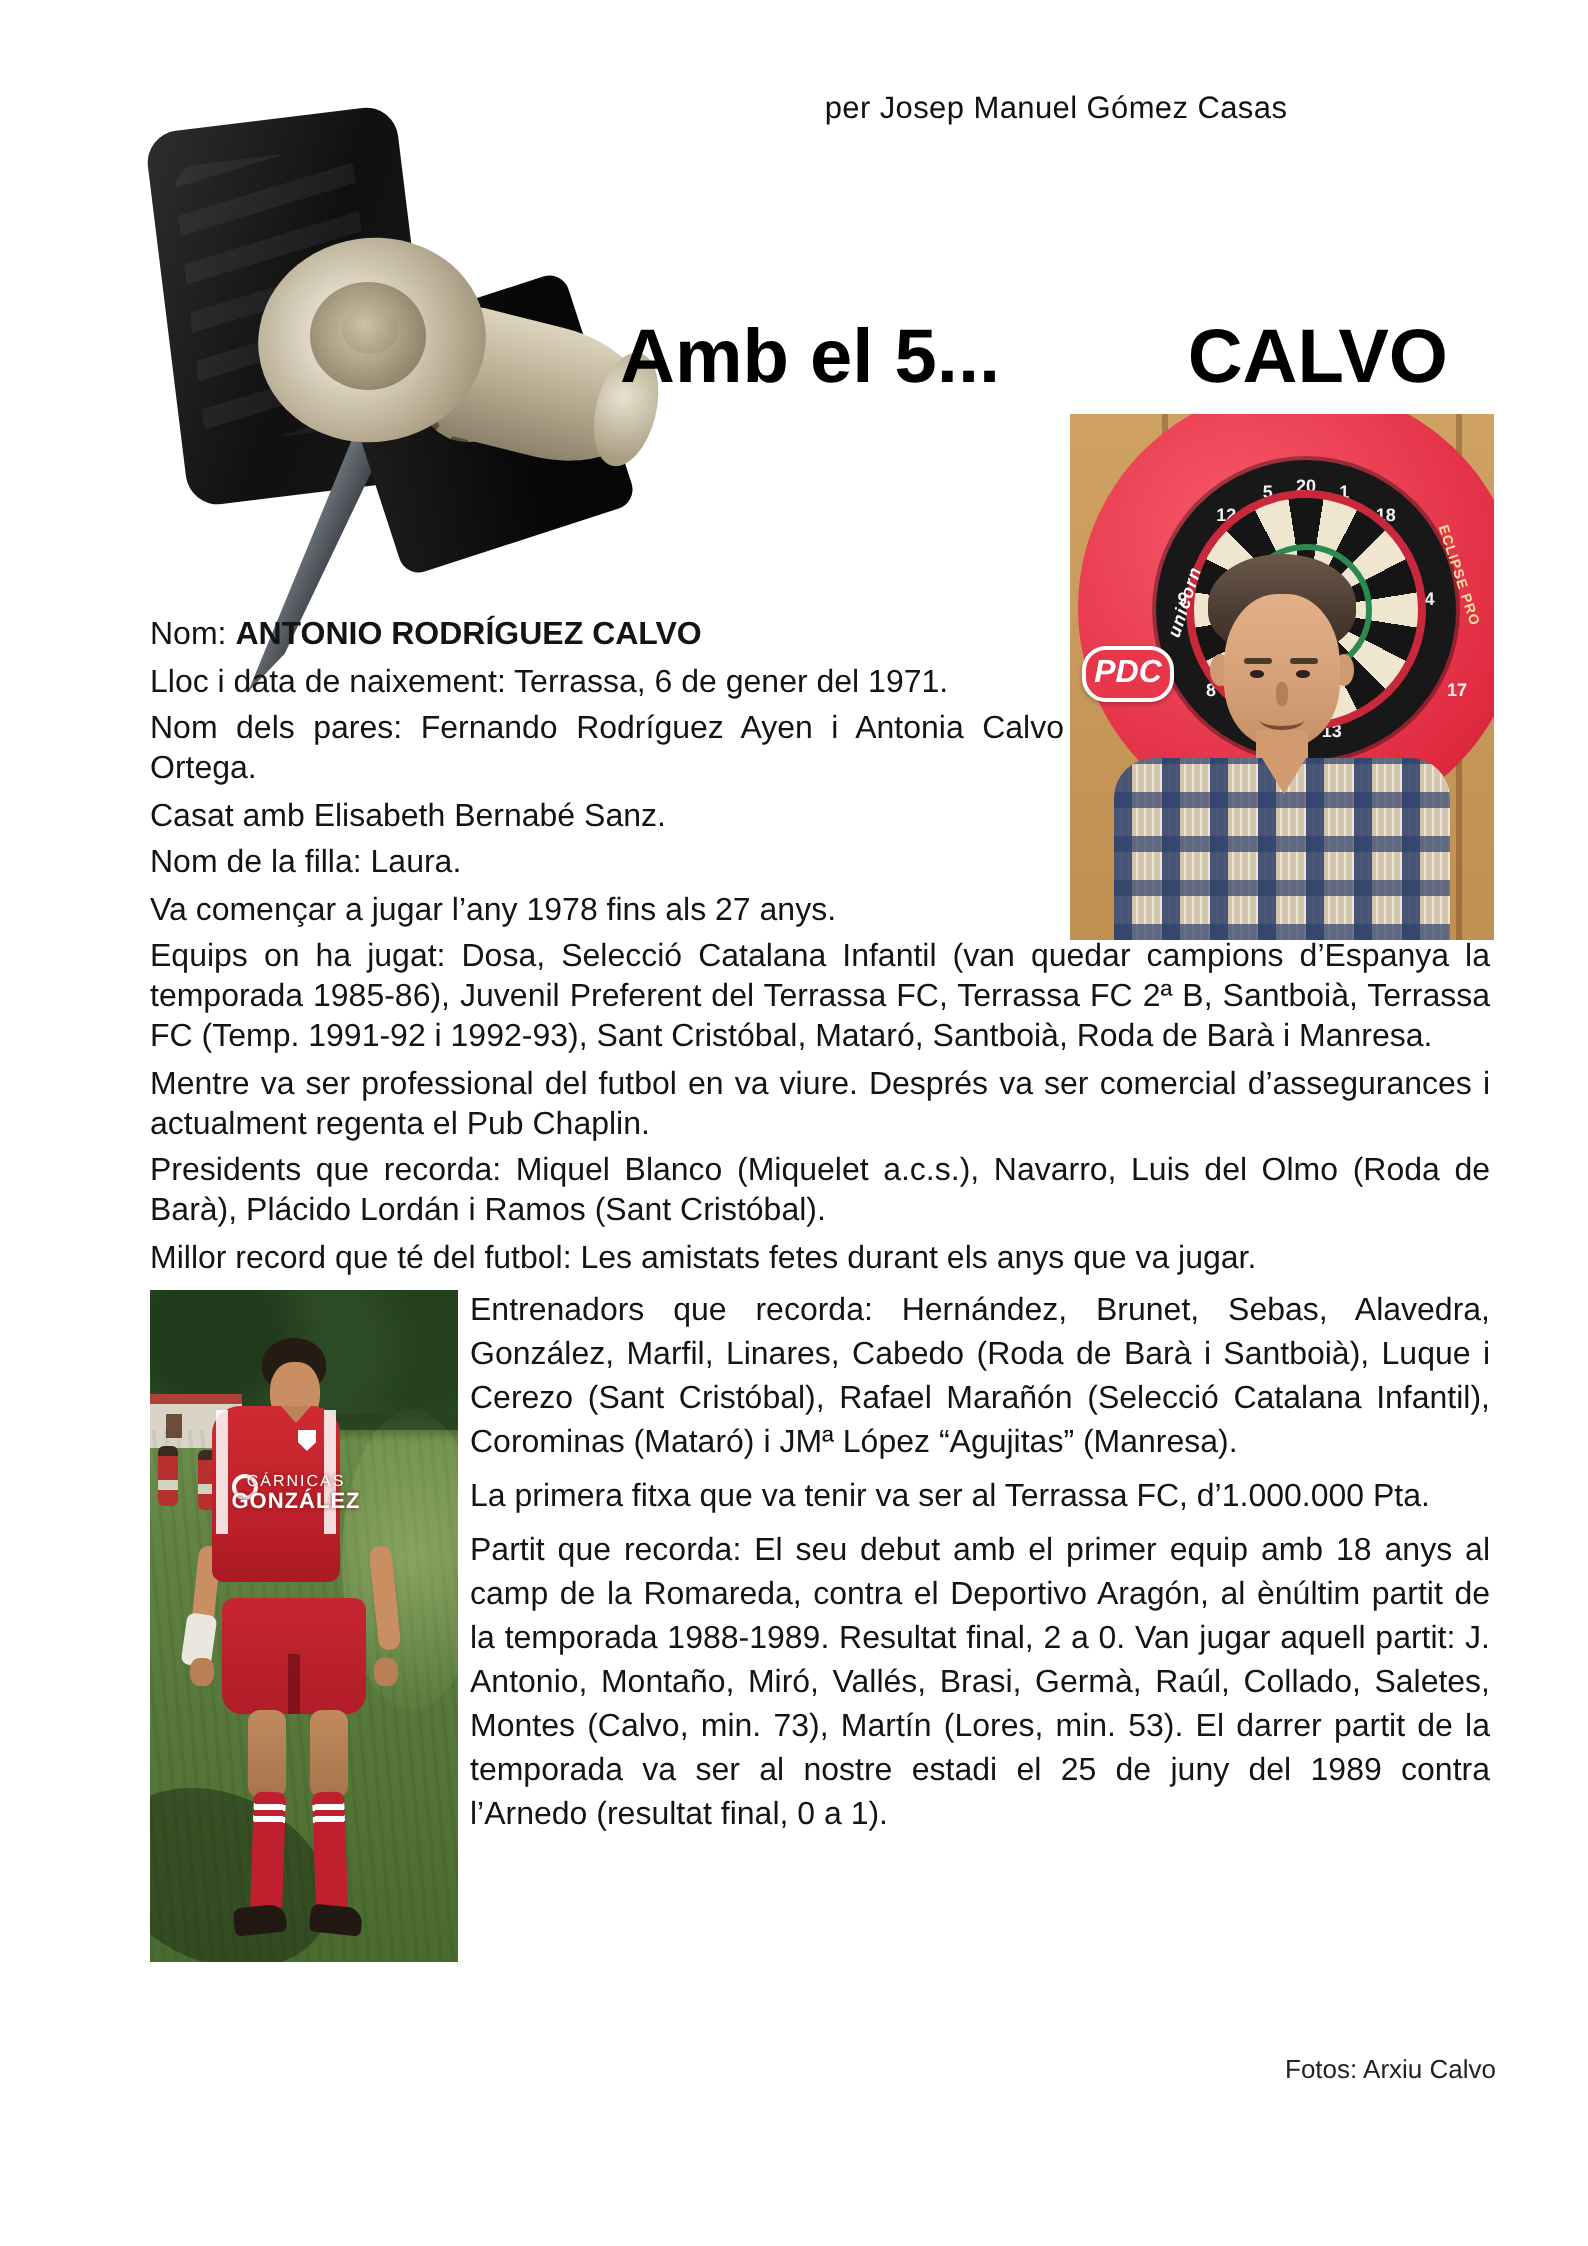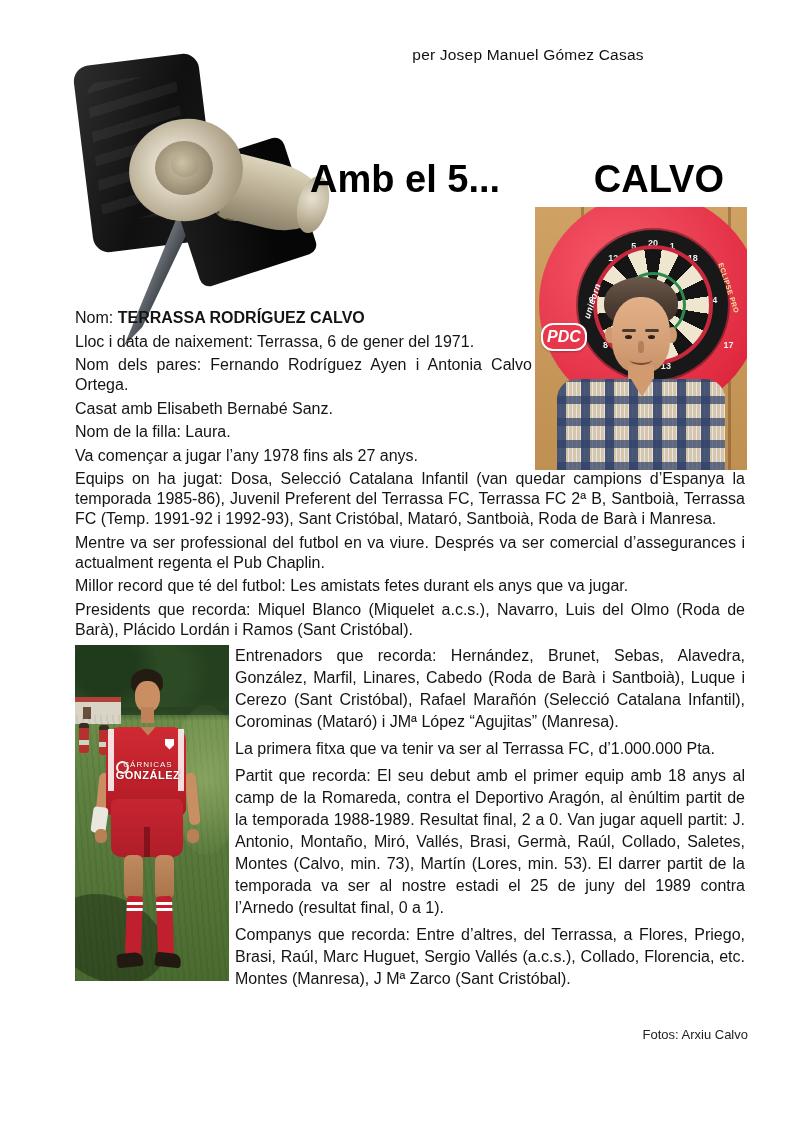--- a/index.html
+++ b/index.html
@@ -122,21 +122,21 @@
   .fp-grasstex{left:0;top:70px;width:154px;height:266px;
       background:repeating-linear-gradient(85deg,rgba(0,0,0,0.06) 0 2px,transparent 2px 6px);}
   .fp-bgplayer{width:10px;height:30px;border-radius:3px;
       background:linear-gradient(180deg,#3a2c22 0 5px,#b5302e 5px 17px,#cfd4c2 17px 22px,#b5302e 22px 30px);}
   .fp-bgplayer.a{left:4px;top:78px;} .fp-bgplayer.b{left:24px;top:80px;} .fp-bgplayer.c{left:44px;top:82px;width:8px;}
   .fp-shadow{left:-24px;top:252px;width:116px;height:84px;border-radius:50%;
       background:rgba(18,32,12,0.42);transform:rotate(24deg);}
   .fp-hair{left:56px;top:24px;width:32px;height:26px;border-radius:50% 50% 40% 40%;background:#241b13;}
   .fp-face{left:60px;top:36px;width:25px;height:31px;border-radius:45%;background:#c98f63;}
   .fp-neck{left:66px;top:62px;width:13px;height:16px;background:#bd8257;}
-  .fp-shirt{left:31px;top:82px;width:80px;height:88px;border-radius:14px 14px 6px 6px;
+  .fp-shirt{left:31px;top:58px;width:64px;height:88px;border-radius:14px 14px 6px 6px;
       background:linear-gradient(180deg,#d02a33 0%,#bb1f29 70%,#a81a24 100%);}
   .fp-stripe{top:2px;width:6px;height:62px;background:rgba(255,255,255,0.85);}
   .fp-stripe.l{left:2px;} .fp-stripe.r{right:2px;}
   .fp-vneck{left:34px;top:0;width:16px;height:9px;background:#bd8257;clip-path:polygon(0 0,100% 0,50% 100%);}
   .fp-badge{right:12px;top:12px;width:9px;height:11px;background:#ffffff;
       clip-path:polygon(0 0,100% 0,100% 60%,50% 100%,0 60%);}
   .fp-logo{left:10px;top:34px;width:13px;height:13px;border-radius:50%;border:2px solid #ffffff;box-sizing:border-box;}
   .fp-sponsor{left:0;top:32px;width:84px;text-align:center;color:#ffffff;line-height:11px;
       text-shadow:0 0 2px rgba(120,20,20,0.9);}
   .fp-sponsor .s1{font-size:8px;letter-spacing:1px;display:block;}
@@ -219,31 +219,31 @@
       <div class="m-eye r"></div>
       <div class="m-nose"></div>
       <div class="m-smile"></div>
     </div>
     <div class="m-neck"></div>
     <div class="m-shirt"></div>
     <div class="m-vneck"></div>
   </div>
 
   <div class="body-flow">
-    <p class="intro"><span>Nom:</span> <b>TERRASSA RODRÍGUEZ CALVO</b></p>
+    <p class="intro"><span>Nom:</span> <b>ANTONIO RODRÍGUEZ CALVO</b></p>
     <p class="intro">Lloc i data de naixement: Terrassa, 6 de gener del 1971.</p>
     <p class="intro">Nom dels pares: Fernando Rodríguez Ayen i Antonia Calvo Ortega.</p>
     <p class="intro">Casat amb Elisabeth Bernabé Sanz.</p>
     <p class="intro">Nom de la filla: Laura.</p>
     <p class="intro">Va començar a jugar l’any 1978 fins als 27 anys.</p>
 
     <p>Equips on ha jugat: Dosa, Selecció Catalana Infantil (van quedar campions d’Espanya la temporada 1985-86), Juvenil Preferent del Terrassa FC, Terrassa FC 2ª B, Santboià, Terrassa FC (Temp. 1991-92 i 1992-93), Sant Cristóbal, Mataró, Santboià, Roda de Barà i Manresa.</p>
     <p>Mentre va ser professional del futbol en va viure. Després va ser comercial d’assegurances i actualment regenta el Pub Chaplin.</p>
+    <p>Presidents que recorda: Miquel Blanco (Miquelet a.c.s.), Navarro, Luis del Olmo (Roda de Barà), Plácido Lordán i Ramos (Sant Cristóbal).</p>
     <p>Millor record que té del futbol: Les amistats fetes durant els anys que va jugar.</p>
-    <p>Presidents que recorda: Miquel Blanco (Miquelet a.c.s.), Navarro, Luis del Olmo (Roda de Barà), Plácido Lordán i Ramos (Sant Cristóbal).</p>
 
     <div class="two-col">
       <div class="photo-player">
         <div class="fp-trees"></div>
         <div class="fp-treeline"></div>
         <div class="fp-building"></div>
         <div class="fp-door"></div>
         <div class="fp-grasstex"></div>
         <div class="fp-sun"></div>
         <div class="fp-bgplayer a"></div>
@@ -274,21 +274,20 @@
         <div class="fp-thigh r"></div>
         <div class="fp-sock l"></div>
         <div class="fp-sock r"></div>
         <div class="fp-boot l"></div>
         <div class="fp-boot r"></div>
       </div>
       <div class="col-text">
         <p>Entrenadors que recorda: Hernández, Brunet, Sebas, Alavedra, González, Marfil, Linares, Cabedo (Roda de Barà i Santboià), Luque i Cerezo (Sant Cristóbal), Rafael Marañón (Selecció Catalana Infantil), Corominas (Mataró) i JMª López “Agujitas” (Manresa).</p>
         <p>La primera fitxa que va tenir va ser al Terrassa FC, d’1.000.000 Pta.</p>
         <p>Partit que recorda: El seu debut amb el primer equip amb 18 anys al camp de la Romareda, contra el Deportivo Aragón, al ènúltim partit de la temporada 1988-1989. Resultat final, 2 a 0. Van jugar aquell partit: J. Antonio, Montaño, Miró, Vallés, Brasi, Germà, Raúl, Collado, Saletes, Montes (Calvo, min. 73), Martín (Lores, min. 53). El darrer partit de la temporada va ser al nostre estadi el 25 de juny del 1989 contra l’Arnedo (resultat final, 0 a 1).</p>
-        <p>Companys que recorda: Entre d’altres, del Terrassa, a Flores, Priego, Brasi, Raúl, Marc Huguet, Sergio Vallés (a.c.s.), Collado, Florencia, etc. Montes (Manresa), J Mª Zarco (Sant Cristóbal).</p>
       </div>
     </div>
   </div>
 
   <div class="footer">
     <div>Fotos: Arxiu Calvo</div>
   </div>
 
 </div>
 

